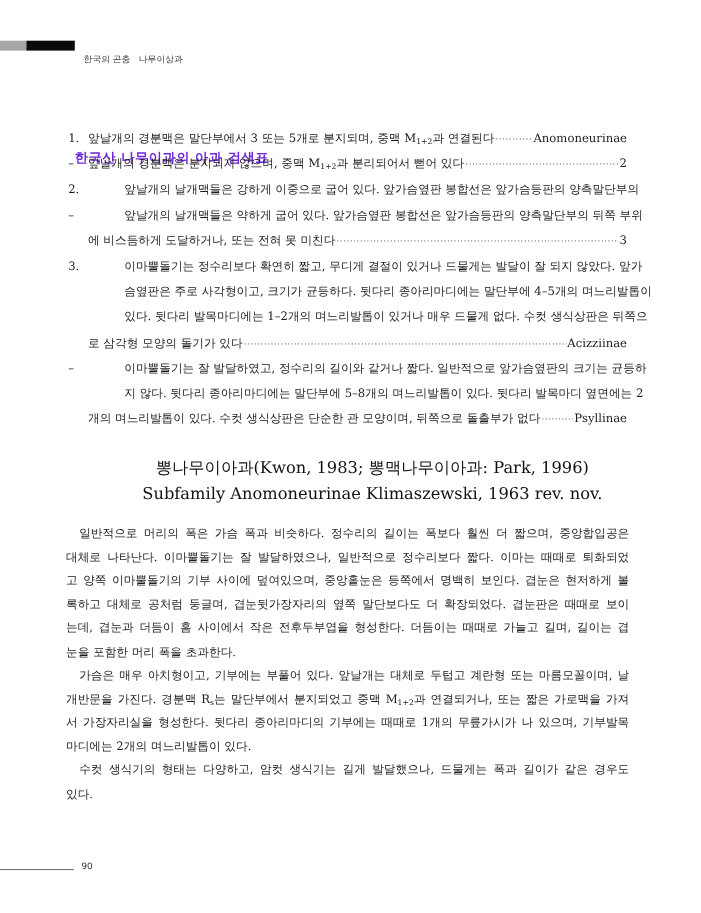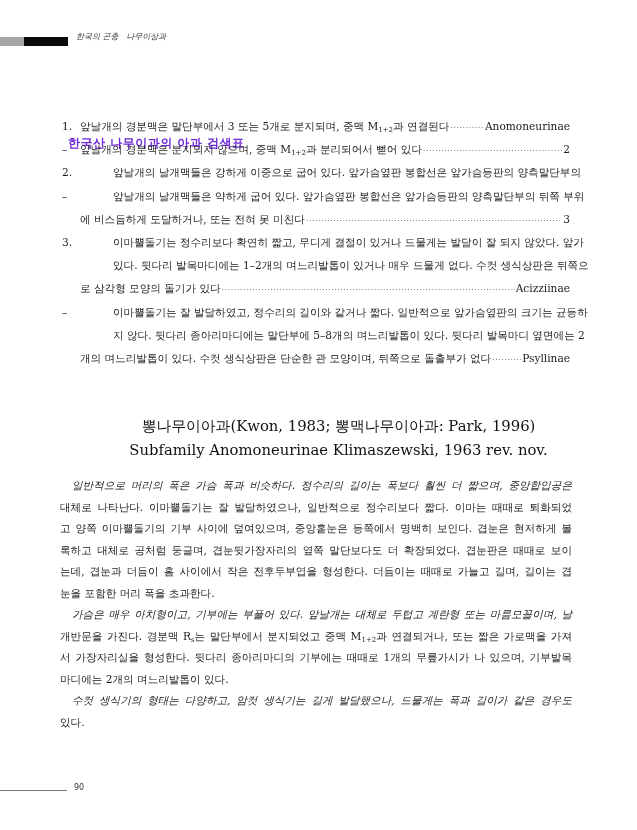--- a/index.html
+++ b/index.html
@@ -3,22 +3,22 @@
   <meta charset="utf-8">
   <style>
     html, body { margin: 0; padding: 0; }
     body {
       width: 637px; height: 830px; background: #ffffff; position: relative; overflow: hidden;
       font-family: "DejaVu Serif", "Liberation Serif", serif; color: #1a1a1a;
     }
     .hb-gray { position: absolute; left: 0; top: 37px; width: 24px; height: 9px; background: #a6a6a6; }
     .hb-black { position: absolute; left: 24px; top: 37px; width: 44px; height: 9px; background: #0a0a0a; }
     .running-head {
-      position: absolute; top: 31px; left: 76px; font-family: "DejaVu Sans", sans-serif;
-      font-size: 8px; color: #333; white-space: pre; font-style: italic;
+      position: absolute; top: 48px; left: 76px; font-family: "DejaVu Sans", sans-serif;
+      font-size: 8px; color: #333; white-space: pre;
     }
     .key-title {
       position: absolute; top: 107px; left: 68px; font-family: "DejaVu Sans", sans-serif;
       font-weight: bold; font-size: 12px; color: #6d28d9; letter-spacing: 0.5px; margin-top: 28px;
     }
     .key { position: absolute; top: 115px; left: 62px; width: 508px; font-size: 10.6px; line-height: 23px; }
     .key-line { display: flex; align-items: baseline; white-space: nowrap; height: 23.2px; }
     .key-line .mark { width: 18px; flex: none; }
     .key-line .txt { flex: none; }
     .key-line .dots { flex: 1; overflow: hidden; margin: 0 1px; color: #444; letter-spacing: 0.5px; font-size: 8px; }
@@ -27,21 +27,21 @@
     .key-line.cont { padding-left: 18px; }
     .justify { text-align: justify; text-align-last: justify; margin-left: 33px; }
     sub { font-size: 7px; vertical-align: -2px; }
     .sec-title {
       position: absolute; top: 414px; left: 0; width: 637px; text-align: center;
       font-size: 14.8px; line-height: 24px; color: #111; padding-left: 20px;
     }
     .body-text { position: absolute; top: 475px; left: 60px; width: 512px; font-size: 10.6px; line-height: 21.5px; }
     .para-line { white-space: nowrap; height: 21.5px; }
     .para-line.j { text-align: justify; text-align-last: justify; white-space: normal; }
-    .indent { padding-left: 12px; font-style: italic; }
+    .indent { padding-left: 12px; }
     .footer-rule { position: absolute; top: 790px; left: 0; width: 67px; height: 1px; background: #777; }
     .page-num { position: absolute; top: 783px; left: 74px; font-family: "DejaVu Sans", sans-serif; font-size: 8px; color: #333; }
   </style>
 </head>
 <body>
 
 <div class="hb-gray"></div>
 <div class="hb-black"></div>
 <div class="running-head">한국의 곤충   나무이상과</div>
 
@@ -78,20 +78,23 @@
     <span class="txt">에 비스듬하게 도달하거나, 또는 전혀 못 미친다</span>
     <span class="dots"></span>
     <span class="res">3</span>
   </div>
 
   <div class="key-line">
     <span class="mark">3.</span>
     <span class="txt justify" style="flex:1">이마뿔돌기는 정수리보다 확연히 짧고, 무디게 결절이 있거나 드물게는 발달이 잘 되지 않았다. 앞가</span>
   </div>
 
+  <div class="key-line cont">
+    <span class="txt justify" style="flex:1">슴옆판은 주로 사각형이고, 크기가 균등하다. 뒷다리 종아리마디에는 말단부에 4–5개의 며느리발톱이</span>
+  </div>
 
   <div class="key-line cont">
     <span class="txt justify" style="flex:1">있다. 뒷다리 발목마디에는 1–2개의 며느리발톱이 있거나 매우 드물게 없다. 수컷 생식상판은 뒤쪽으</span>
   </div>
 
   <div class="key-line cont">
     <span class="txt">로 삼각형 모양의 돌기가 있다</span>
     <span class="dots"></span>
     <span class="res">Acizziinae</span>
   </div>

